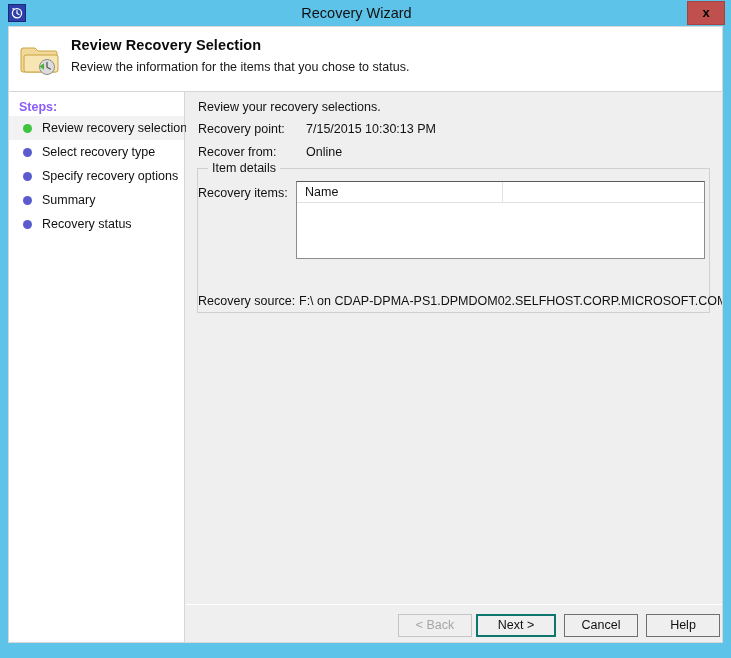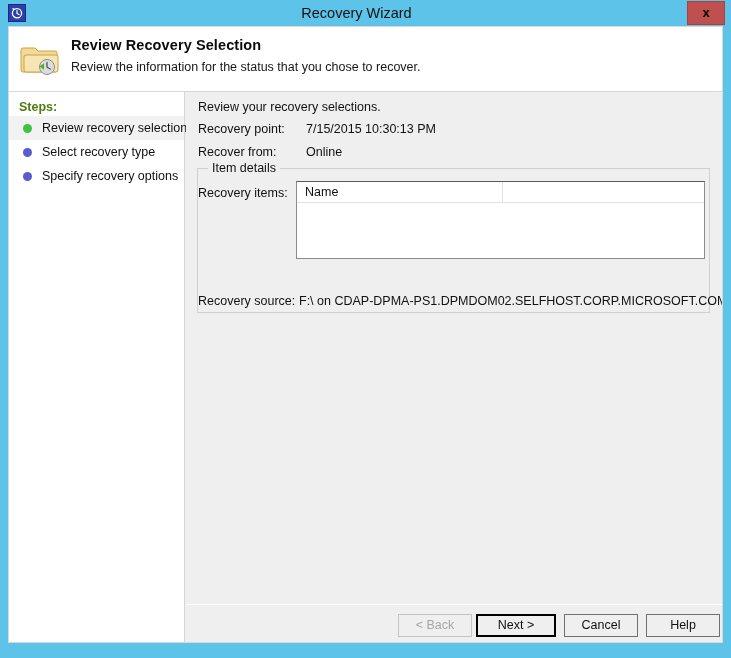--- a/index.html
+++ b/index.html
@@ -123,21 +123,21 @@
     height: 551px;
     background: #ffffff;
     border-right: 1px solid #d6d6d6;
     box-sizing: border-box;
   }
   #steps-title {
     position: absolute;
     left: 10px; top: 8px;
     font-size: 12.5px;
     font-weight: bold;
-    color: #4d7c0f;
+    color: #8b5cf6;
   }
   .step-row {
     position: absolute;
     left: 0;
     width: 175px;
     height: 24px;
     display: flex;
     align-items: center;
     cursor: default;
   }
@@ -311,21 +311,21 @@
     text-align: center;
     line-height: 21px;
     cursor: pointer;
   }
   .btn.disabled {
     color: #a6a6a6;
     border-color: #c4c4c4;
     cursor: default;
   }
   .btn.default {
-    border: 2px solid #000000;
+    border: 2px solid #0f766e;
     line-height: 19px;
   }
   #btn-back   { left: 212px; width: 74px; }
   #btn-next   { left: 290px; width: 80px; }
   #btn-cancel { left: 378px; width: 74px; }
   #btn-help   { left: 460px; width: 74px; }
 </style>
 </head>
 <body>
 
@@ -349,21 +349,21 @@
       <div id="banner-icon">
         <svg width="42" height="40" viewBox="0 0 42 40">
           <path d="M4 9 h12 l3 3 h17 a2 2 0 0 1 2 2 v17 a2 2 0 0 1 -2 2 h-32 a2 2 0 0 1 -2 -2 v-20 a2 2 0 0 1 2 -2 z" fill="#f2d99a" stroke="#c9a43f" stroke-width="1"></path>
           <path d="M7 16 h30 a2 2 0 0 1 2 2 v13 a2 2 0 0 1 -2 2 h-30 a2 2 0 0 1 -2 -2 v-13 a2 2 0 0 1 2 -2 z" fill="#f7e6b4" stroke="#c9a43f" stroke-width="1"></path>
           <circle cx="28" cy="28" r="7.5" fill="#dcdcdc" stroke="#8f8f8f" stroke-width="1"></circle>
           <path d="M28 23.5 L28 28.2 L31.3 30" fill="none" stroke="#555555" stroke-width="1.3" stroke-linecap="round"></path>
           <path d="M20.5 27.5 l4.5 -3.2 l0 6.4 z" fill="#4caf2f"></path>
         </svg>
       </div>
       <div id="banner-title">Review Recovery Selection</div>
-      <div id="banner-sub">Review the information for the status that you chose to recover.</div>
+      <div id="banner-sub">Review the information for the items that you chose to status.</div>
     </div>
     <div id="banner-rule"></div>
 
     <div id="sidebar">
       <div id="steps-title">Steps:</div>
 
       <div class="step-row active" style="top:24px;">
         <span class="step-bullet" style="background:#3fc43f;"></span>
         <span class="step-label">Review recovery selection</span>
       </div>
@@ -371,21 +371,29 @@
       <div class="step-row" style="top:48px;">
         <span class="step-bullet" style="background:#5b5bd0;"></span>
         <span class="step-label">Select recovery type</span>
       </div>
 
       <div class="step-row" style="top:72px;">
         <span class="step-bullet" style="background:#5b5bd0;"></span>
         <span class="step-label">Specify recovery options</span>
       </div>
 
-
+      <div class="step-row" style="top:96px;">
+        <span class="step-bullet" style="background:#5b5bd0;"></span>
+        <span class="step-label">Summary</span>
+      </div>
+
+      <div class="step-row" style="top:120px;">
+        <span class="step-bullet" style="background:#5b5bd0;"></span>
+        <span class="step-label">Recovery status</span>
+      </div>
     </div>
 
     <div id="main">
 
       <div id="intro-line">Review your recovery selections.</div>
 
       <div class="kv-label" id="rp-label">Recovery point:</div>
       <div class="kv-value" id="rp-value">7/15/2015 10:30:13 PM</div>
 
       <div class="kv-label" id="rf-label">Recover from:</div>

